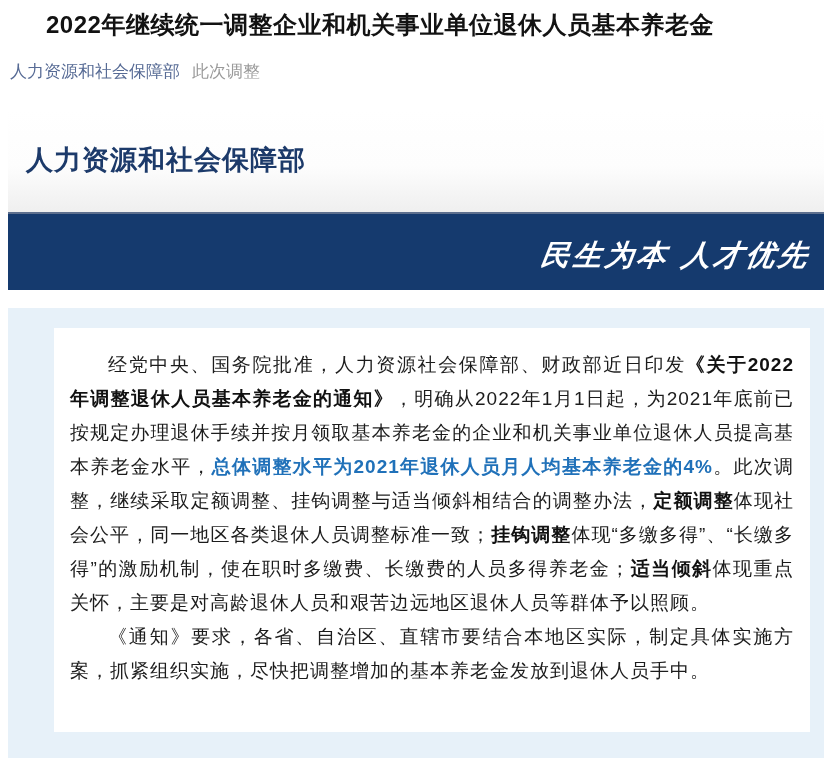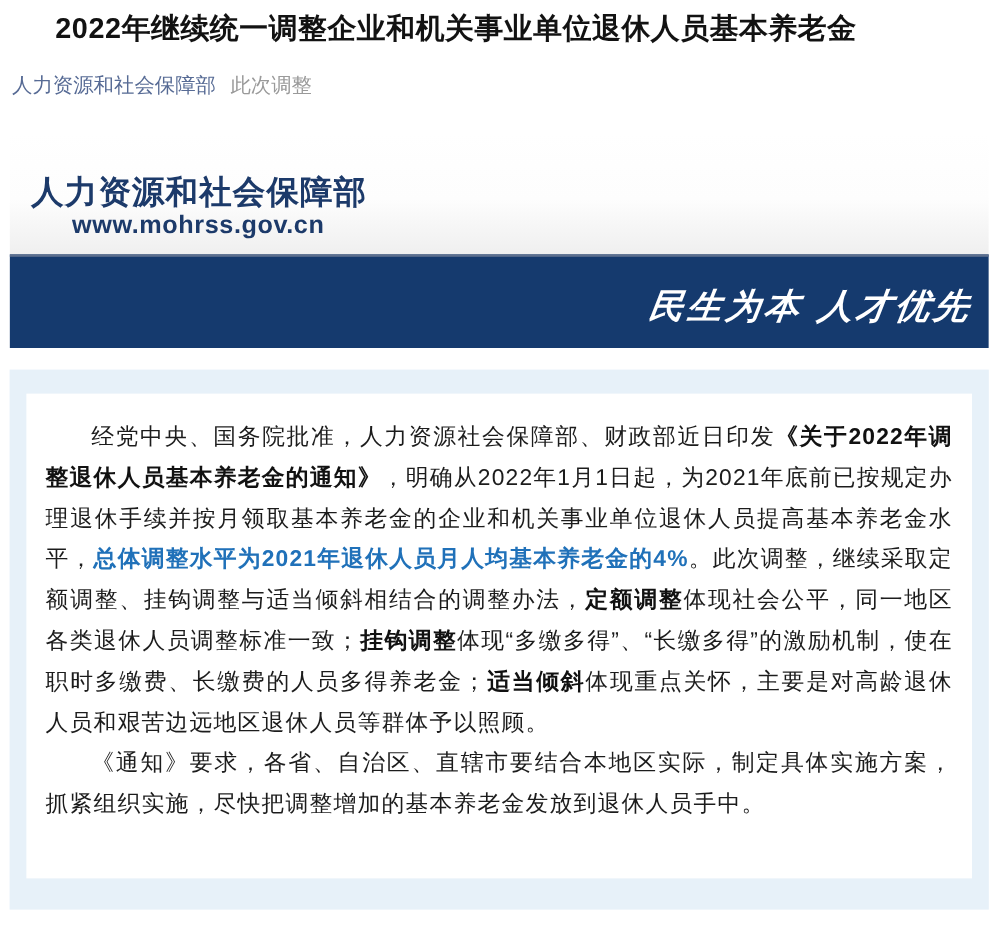--- a/index.html
+++ b/index.html
@@ -45,20 +45,21 @@
     position: absolute; right: 14px; top: 22px;
     font-family: "DejaVu Serif", serif; font-style: italic; font-weight: bold;
     font-size: 29px; color: #ffffff; letter-spacing: 3px;
     transform: skewX(-8deg); white-space: nowrap;
   }
 
   
   .content-section {
     position: absolute; left: 8px; top: 308px; width: 816px; height: 450px;
     background: #e7f1f9;
+    padding-left: 32px;
   }
   .content-card {
     margin: 20px 14px 0 14px; background: #ffffff;
     padding: 20px 16px 16px 16px; min-height: 404px;
   }
   .content-card p {
     font-size: 19px; line-height: 34px; color: #1c1c1c;
     text-align: justify; text-indent: 2em; letter-spacing: 1px;
   }
   .content-card p + p { }
@@ -73,21 +74,20 @@
 </div>
 
 <div class="meta-row">
   <span class="account-name">人力资源和社会保障部</span>
   <span class="meta-gray">此次调整</span>
 </div>
 
 <div class="banner">
   <div class="banner-top">
     <div class="banner-org">人力资源和社会保障部</div>
-    <div class="banner-url">www.mohrss.gov.cn</div>
   </div>
   <div class="banner-band">
     <div class="banner-slogan">民生为本  人才优先</div>
   </div>
 </div>
 
 <div class="content-section">
   <div class="content-card">
     <p><span>经党中央、国务院批准，人力资源社会保障部、财政部近日印发</span><b>《关于2022年调整退休人员基本养老金的通知》</b><span>，明确从2022年1月1日起，为2021年底前已按规定办理退休手续并按月领取基本养老金的企业和机关事业单位退休人员提高基本养老金水平，</span><b class="hl">总体调整水平为2021年退休人员月人均基本养老金的4%</b><span>。此次调整，继续采取定额调整、挂钩调整与适当倾斜相结合的调整办法，</span><b>定额调整</b><span>体现社会公平，同一地区各类退休人员调整标准一致；</span><b>挂钩调整</b><span>体现“多缴多得”、“长缴多得”的激励机制，使在职时多缴费、长缴费的人员多得养老金；</span><b>适当倾斜</b><span>体现重点关怀，主要是对高龄退休人员和艰苦边远地区退休人员等群体予以照顾。</span></p>
     <p><span>《通知》要求，各省、自治区、直辖市要结合本地区实际，制定具体实施方案，抓紧组织实施，尽快把调整增加的基本养老金发放到退休人员手中。</span></p>

